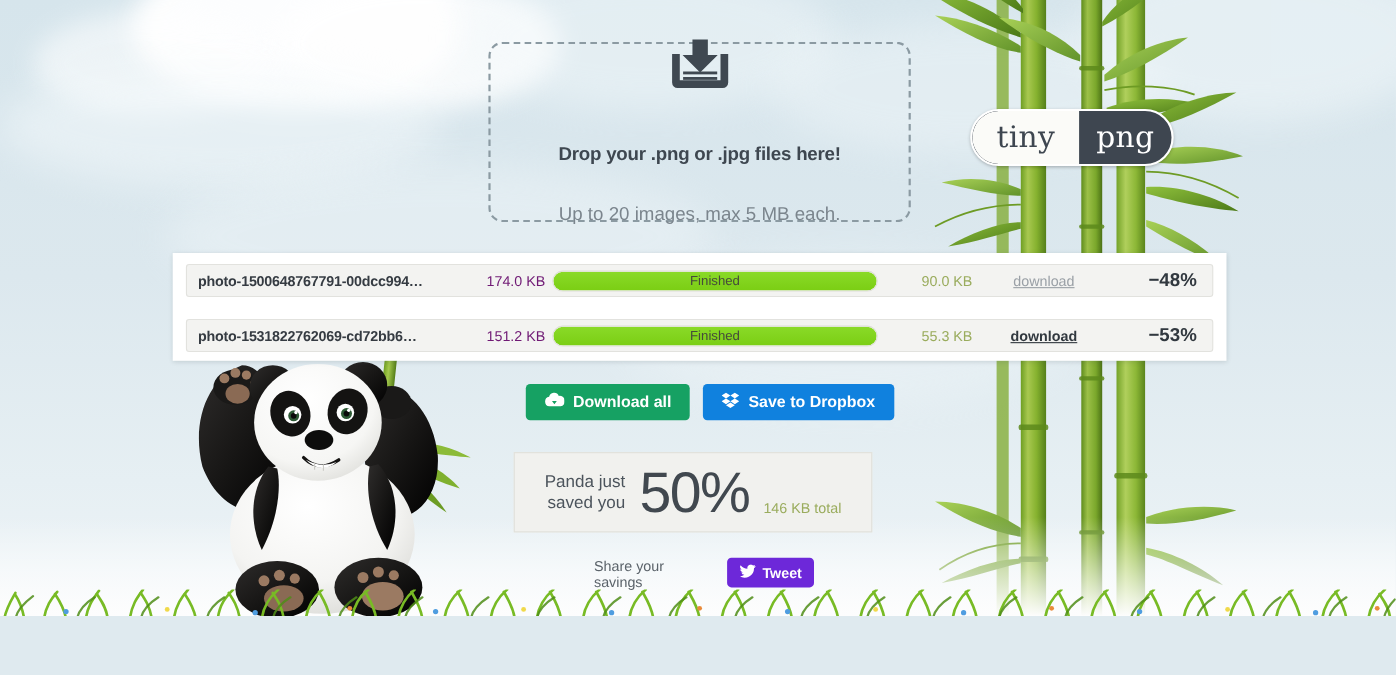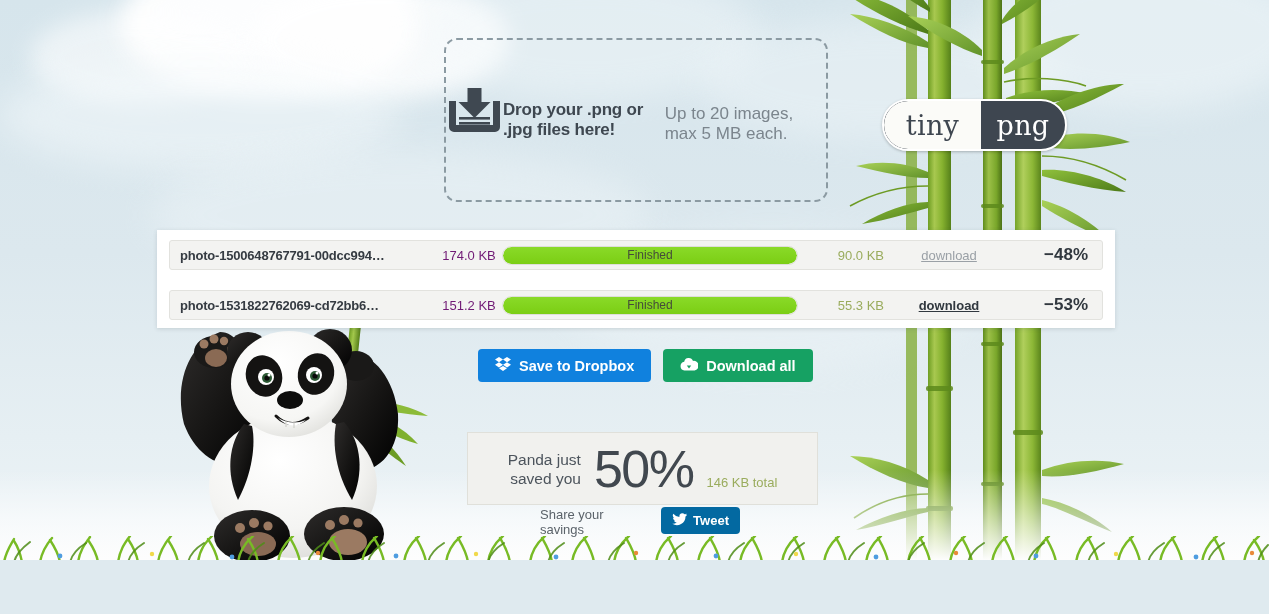--- a/index.html
+++ b/index.html
@@ -32,22 +32,23 @@
     position: absolute; left: 0; top: 536px; width: 1269px; height: 26px;
   }
 
   
   .bamboo-layer { position: absolute; left: 820px; top: -10px; width: 330px; height: 570px; }
 
   
   .dropzone {
     position: absolute; left: 444px; top: 38px; width: 384px; height: 164px;
     border: 2px dashed #8b9aa2; border-radius: 13px;
-    display: flex; flex-direction: row; align-items: center; justify-content: center;
+    display: flex; flex-direction: column; align-items: center; justify-content: center;
     cursor: pointer;
+    gap: 28px;
   }
   .dz-icon { margin-bottom: 15px; }
   .dz-title {
     font-size: 17px; font-weight: bold; color: #3e4750; letter-spacing: -.2px;
   }
   .dz-sub { font-size: 17px; color: #7b858d; margin-top: 7px; }
 
   
   .logo {
     position: absolute; left: 882px; top: 99px; width: 185px; height: 52px;
@@ -119,40 +120,40 @@
     height: 33px; border-radius: 4px; border: none; cursor: pointer;
     display: inline-flex; align-items: center; gap: 8px; padding: 0 17px;
     font-size: 14.5px; font-weight: bold; color: #fff;
     font-family: "Liberation Sans", sans-serif;
   }
   .btn-dropbox { background: #1081de; }
   .btn-downloadall { background: #16a163; }
 
   
   .savings {
-    position: absolute; left: 467px; top: 411px; width: 351px; height: 73px;
+    position: absolute; left: 467px; top: 411px; width: 326px; height: 73px;
     background: #f1f1ee; border: 1px solid #e0e0da;
-    display: flex; align-items: center; justify-content: center; gap: 13px; margin-top: 21px;
+    display: flex; align-items: center; justify-content: center; gap: 13px;
   }
   .sav-text {
     font-size: 15.5px; color: #4c545c; line-height: 19px; text-align: right;
   }
   .sav-pct {
     font-size: 52px; color: #41484f; letter-spacing: -1.5px; line-height: 40px;
   }
   .sav-total { font-size: 13px; color: #9aac5d; align-self: flex-end; padding-bottom: 14px; }
 
   
   .share {
     position: absolute; left: 540px; top: 507px; width: 200px;
     display: flex; align-items: flex-start; gap: 24px;
   }
   .share-label { font-size: 13px; color: #5b636a; }
   .btn-tweet {
-    background: #0369a1; height: 27px; border-radius: 4px; padding: 0 11px;
+    background: #6d28d9; height: 27px; border-radius: 4px; padding: 0 11px;
     font-size: 13px; gap: 6px;
   }
 
   
   .panda { position: absolute; left: 148px; top: 304px; width: 296px; height: 256px; }
 </style>
 </head>
 <body>
 
 <div id="stage">
@@ -501,40 +502,40 @@
         <div class="bar-label">Finished</div>
       </div>
       <div class="fsize-out">55.3 KB</div>
       <div class="dl strong">download</div>
       <div class="pct">−53%</div>
     </div>
 
   </div>
 
   <div class="actions">
+    <button class="btn btn-downloadall">
+      <span>
+        <svg width="18" height="15" viewBox="0 0 18 15">
+          <path d="M4.4 13.4 A4.4 4.4 0 0 1 4.2 4.7 A4.6 4.6 0 0 1 13 3.9
+                   A3.6 3.6 0 0 1 14.6 13.4 Z" fill="#ffffff"></path>
+          <path d="M9 5.4 v3.1 h2.2 L9 11.6 L6.8 8.5 H9 Z" fill="#16a163"></path>
+        </svg>
+      </span>
+      <span>Download all</span>
+    </button>
+
     <button class="btn btn-dropbox">
       <span>
         <svg width="16" height="16" viewBox="0 0 16 16">
           <path d="M4 1 L0 3.6 L4 6.2 L8 3.6 Z M12 1 L8 3.6 L12 6.2 L16 3.6 Z
                    M0 8.8 L4 11.4 L8 8.8 L4 6.2 Z M12 6.2 L8 8.8 L12 11.4 L16 8.8 Z
                    M4 12.3 L8 14.9 L12 12.3 L8 9.9 Z" fill="#ffffff"></path>
         </svg>
       </span>
       <span>Save to Dropbox</span>
-    </button>
-
-    <button class="btn btn-downloadall">
-      <span>
-        <svg width="18" height="15" viewBox="0 0 18 15">
-          <path d="M4.4 13.4 A4.4 4.4 0 0 1 4.2 4.7 A4.6 4.6 0 0 1 13 3.9
-                   A3.6 3.6 0 0 1 14.6 13.4 Z" fill="#ffffff"></path>
-          <path d="M9 5.4 v3.1 h2.2 L9 11.6 L6.8 8.5 H9 Z" fill="#16a163"></path>
-        </svg>
-      </span>
-      <span>Download all</span>
     </button>
   </div>
 
   <div class="savings">
     <div class="sav-text">
       <div>Panda just</div>
       <div>saved you</div>
     </div>
     <div class="sav-pct">50%</div>
     <div class="sav-total">146 KB total</div>

